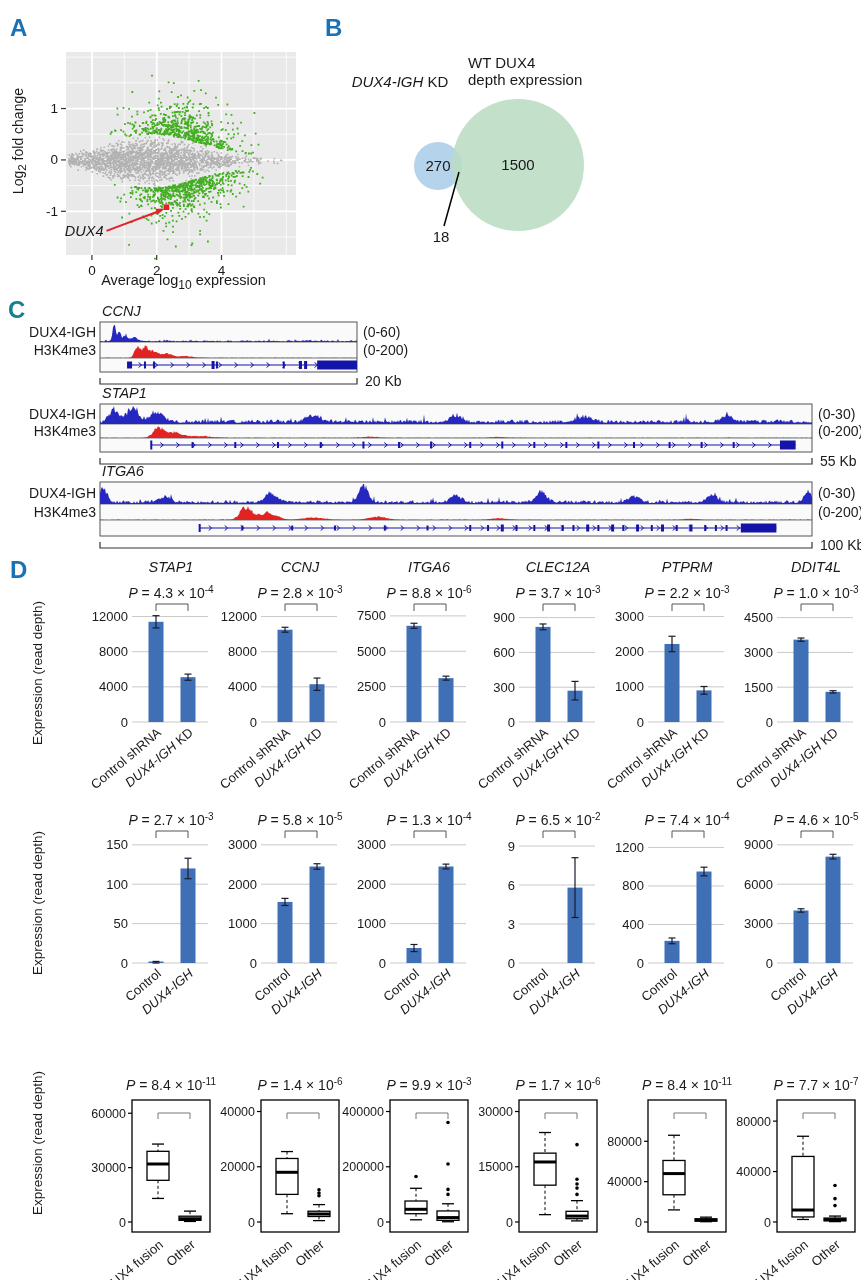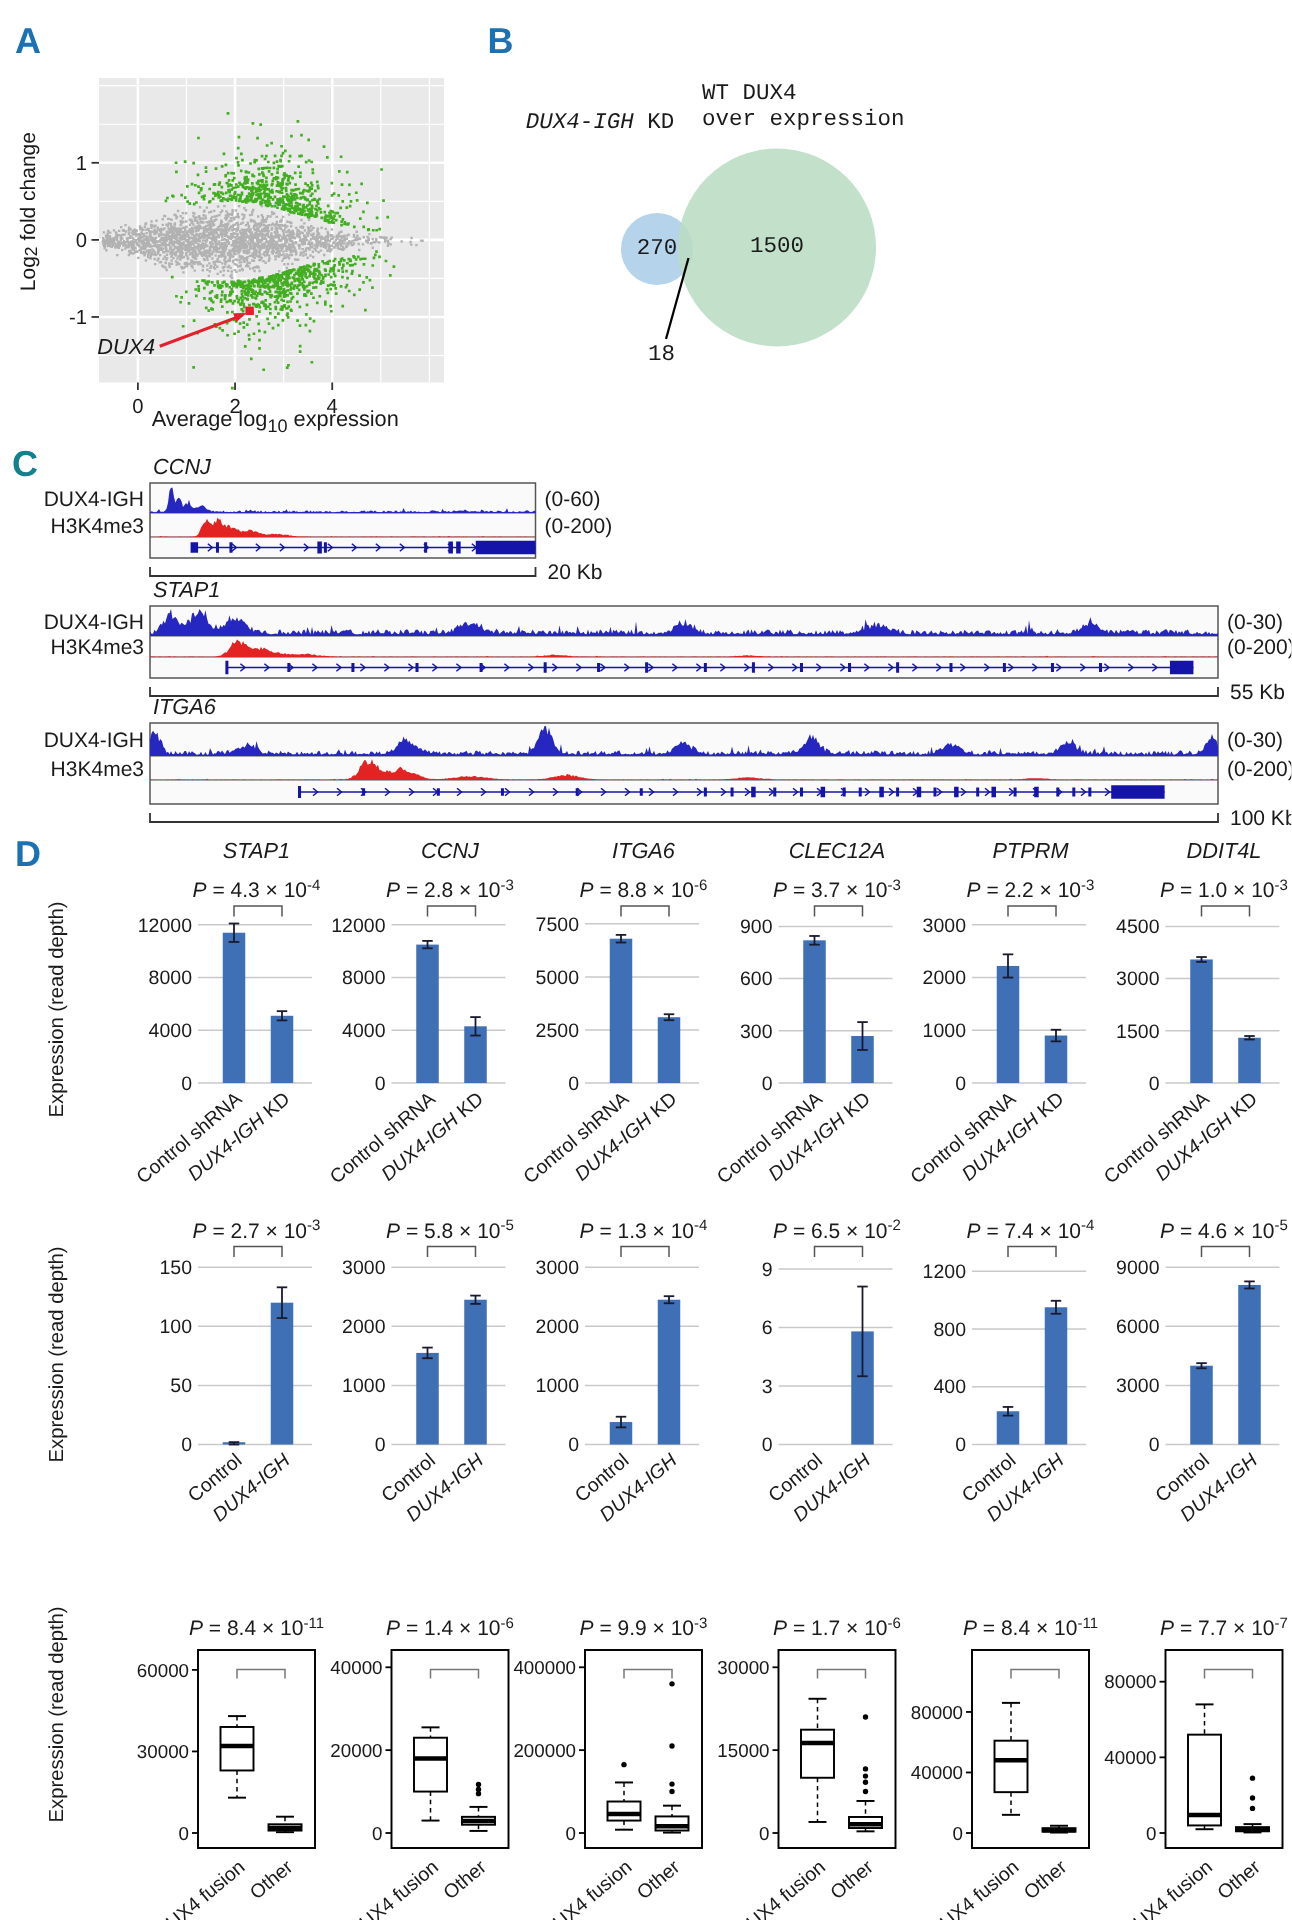--- a/index.html
+++ b/index.html
@@ -2,21 +2,21 @@
 <html><head>
 <meta charset="utf-8">
 <style>
   html,body{margin:0;padding:0;background:#fff;}
   #fig{position:relative;width:861px;height:1280px;background:#fff;overflow:hidden;
        font-family:"Liberation Sans",sans-serif;color:#1a1a1a;}
   .pl{position:absolute;font-weight:bold;font-size:24px;color:#1a72b5;}
   .pl.teal{color:#15808d;}
   .vlabel{position:absolute;writing-mode:vertical-rl;transform:rotate(180deg);
           font-size:13.5px;text-align:center;white-space:nowrap;}
-  .ol{position:absolute;font-size:15px;line-height:1.1;font-family:Liberation Mono, monospace;}
+  .ol{position:absolute;font-size:15px;line-height:1.1;}
   .ctr{text-align:center;}
   svg{position:absolute;overflow:visible;}
   svg text{font-family:"Liberation Sans",sans-serif;fill:#1a1a1a;}
   i{font-style:italic;}
 </style>
 </head>
 <body>
 
 <div id="fig">
 
@@ -69,21 +69,21 @@
     </svg>
   <div class="vlabel" style="left:10px;top:88px;font-size:14px;"><span>Log</span><sub>2</sub><span> fold change</span></div>
   <div class="ctr" style="position:absolute;left:76px;top:272px;width:215px;font-size:14.5px;text-align:center;"><span>Average log</span><sub>10</sub><span> expression</span></div>
 
   <svg id="venn-svg" style="left:330px;top:25px;" width="350" height="245">
       <circle cx="108" cy="141" r="24" fill="#b5d3eb"></circle>
       <circle cx="188" cy="140" r="66" fill="#badcc3" fill-opacity="0.88"></circle>
       <line x1="129" y1="147" x2="114" y2="201" stroke="#000" stroke-width="1.5"></line>
     </svg>
   <div class="ol ctr" style="left:340px;top:74px;width:120px;"><i>DUX4-IGH</i><span> KD</span></div>
-  <div class="ol" style="left:468px;top:55px;"><span>WT DUX4</span><br><span>over expression</span></div>
+  <div class="ol" style="left:468px;top:55px;"><span>WT DUX4</span><br><span>depth expression</span></div>
   <div class="ol ctr" style="left:416px;top:158px;width:44px;">270</div>
   <div class="ol ctr" style="left:496px;top:157px;width:44px;">1500</div>
   <div class="ol ctr" style="left:428px;top:229px;width:26px;">18</div>
 
   <div id="panelC">
       <svg width="831" height="105" style="left: 30px; top: 302px;">
         <text x="72" y="14" font-size="14.5" font-style="italic">CCNJ</text>
         <rect x="70" y="20" width="257" height="50" fill="#fafafa" stroke="#555" stroke-width="1"></rect>
         <line x1="70" y1="40" x2="327" y2="40" stroke="#555" stroke-width="0.8"></line>
         <line x1="70" y1="56" x2="327" y2="56" stroke="#555" stroke-width="0.8"></line>

